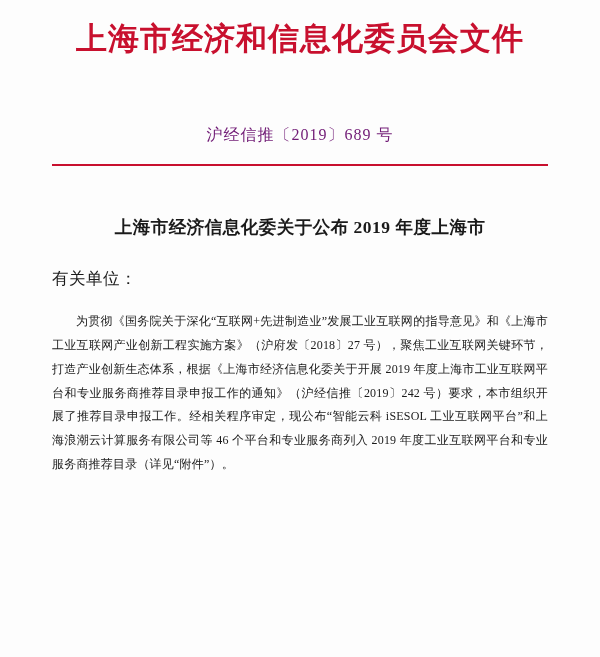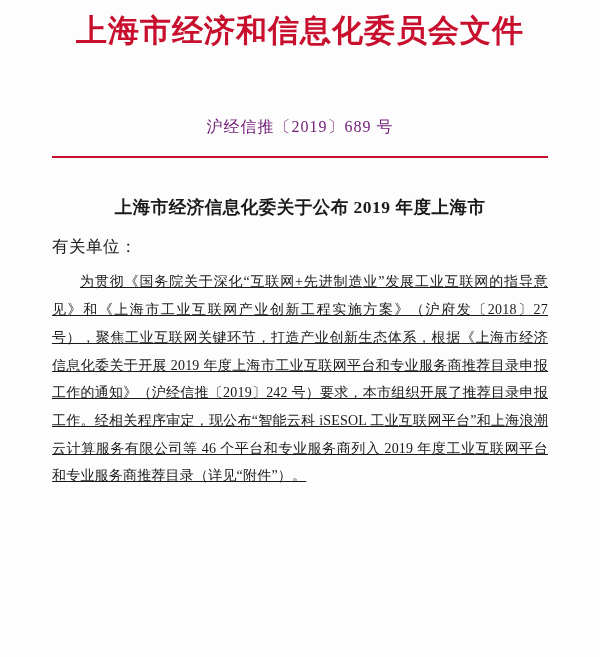--- a/index.html
+++ b/index.html
@@ -17,21 +17,21 @@
   .page {
     position: relative;
     width: 600px;
     height: 657px;
     box-sizing: border-box;
     padding: 0 52px;
     background: #fdfdfd;
   }
   .doc-header {
     text-align: center;
-    padding-top: 12px;
+    padding-top: 20px;
   }
   .doc-title {
     color: #c8102e;
     font-family: "Liberation Serif", serif;
     font-weight: bold;
     font-size: 31px;
     letter-spacing: 1px;
     line-height: 1.25;
     white-space: nowrap;
   }
@@ -42,43 +42,42 @@
     letter-spacing: 1px;
     color: #701a75;
   }
   .red-rule {
     margin-top: 18px;
     height: 2px;
     background: #c8102e;
     width: 100%;
   }
   .subject {
-    margin-top: 34px;
+    margin-top: 46px;
     text-align: center;
     font-weight: bold;
     font-size: 17.5px;
     line-height: 1.75;
     letter-spacing: 0.5px;
   }
   .subject-line {
     display: block;
   }
   .salutation {
-    margin-top: 14px;
+    margin-top: 26px;
     font-size: 16.5px;
     letter-spacing: 0.5px;
   }
   .body-text {
-    margin-top: 10px;
-    font-size: 14px;
+    margin-top: 20px;
+    font-size: 12px;
     line-height: 1.98;
     text-align: justify;
     text-justify: inter-ideograph;
     letter-spacing: 0.2px;
-    text-decoration: underline;
   }
   .body-text p {
     margin: 0;
     text-indent: 2em;
   }
 </style>
 </head>
 <body>
 
 <div class="page">

